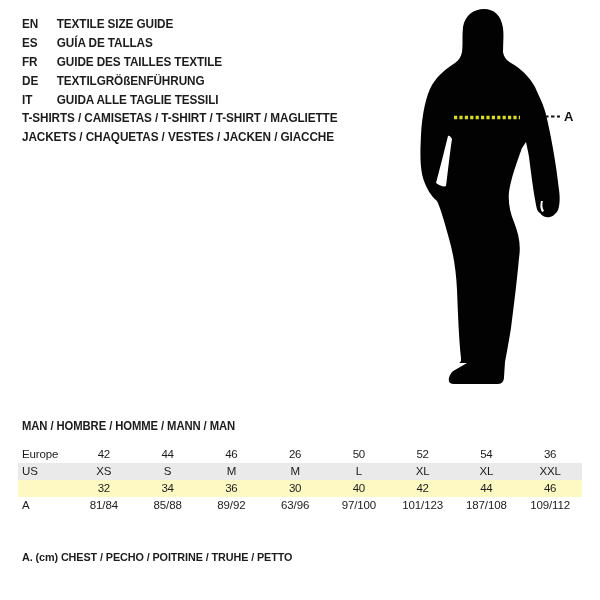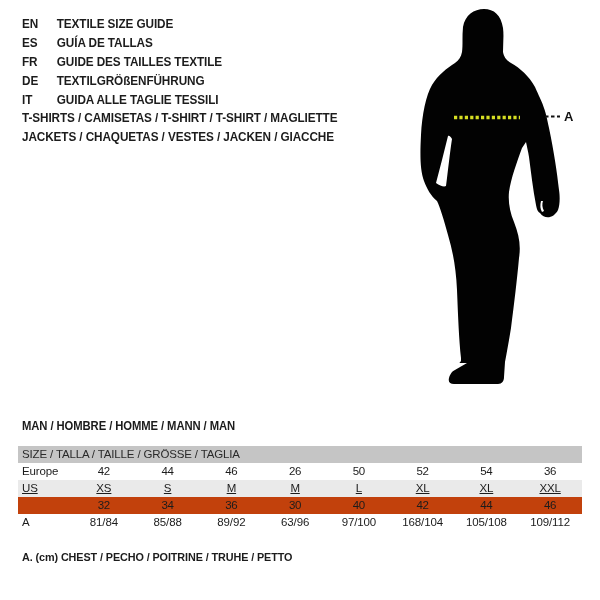--- a/index.html
+++ b/index.html
@@ -17,22 +17,22 @@
   
   .figure-wrap{position:absolute;top:0;left:0;width:600px;height:400px;}
   .measure-label{font-family:"Liberation Sans",sans-serif;font-size:13px;font-weight:bold;fill:#111;}
   
   .section-title{position:absolute;top:419px;left:22px;font-size:12px;font-weight:bold;letter-spacing:-.1px;transform:scaleX(.94);transform-origin:left top;}
   
   .size-table{position:absolute;top:446px;left:18px;width:564px;font-size:11.5px;letter-spacing:-.15px;}
   .thead{height:17px;line-height:17px;background:#c5c5c5;color:#2a2a2a;padding-left:4px;box-sizing:border-box;}
   .trow{display:flex;height:17px;line-height:17px;}
   .row-white{background:#ffffff;}
-  .row-gray{background:#eaeaea;text-decoration:underline;}
-  .row-gray2{background:#c2410c;align-items:center;}
+  .row-gray{background:#eaeaea;}
+  .row-gray2{background:#fef9c3;align-items:center;}
   .tlabel{flex:0 0 54px;width:54px;padding-left:4px;box-sizing:border-box;text-align:left;}
   .tcell{flex:1 1 0;text-align:center;}
   
   .footnote{position:absolute;top:551px;left:22px;font-size:11.5px;font-weight:bold;letter-spacing:-.1px;transform:scaleX(.94);transform-origin:left top;}
 </style>
 </head>
 <body>
 
 <div class="canvas">
 
@@ -116,21 +116,20 @@
 
       <line x1="545" y1="116.5" x2="560" y2="116.5" stroke="#111111" stroke-width="2" stroke-dasharray="3.5 2.5"></line>
 
       <text class="measure-label" x="564" y="121">A</text>
     </svg>
   </div>
 
   <div class="section-title">MAN / HOMBRE / HOMME / MANN / MAN</div>
 
   <div class="size-table">
-    <div class="thead">SIZE / TALLA / TAILLE / GRÖSSE / TAGLIA</div>
 
     <div class="trow row-white">
       <span class="tlabel">Europe</span>
       <span class="tcell">42</span>
       <span class="tcell">44</span>
       <span class="tcell">46</span>
       <span class="tcell">26</span>
       <span class="tcell">50</span>
       <span class="tcell">52</span>
       <span class="tcell">54</span>
@@ -161,21 +160,21 @@
       <span class="tcell">46</span>
     </div>
 
     <div class="trow row-white">
       <span class="tlabel">A</span>
       <span class="tcell">81/84</span>
       <span class="tcell">85/88</span>
       <span class="tcell">89/92</span>
       <span class="tcell">63/96</span>
       <span class="tcell">97/100</span>
-      <span class="tcell">168/104</span>
-      <span class="tcell">105/108</span>
+      <span class="tcell">101/123</span>
+      <span class="tcell">187/108</span>
       <span class="tcell">109/112</span>
     </div>
   </div>
 
   <div class="footnote">A. (cm) CHEST / PECHO / POITRINE / TRUHE / PETTO</div>
 
 </div>
 
 </body></html>

